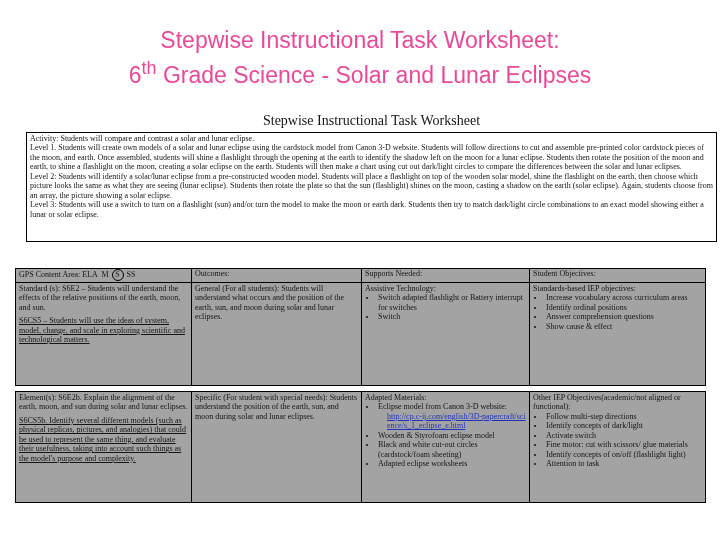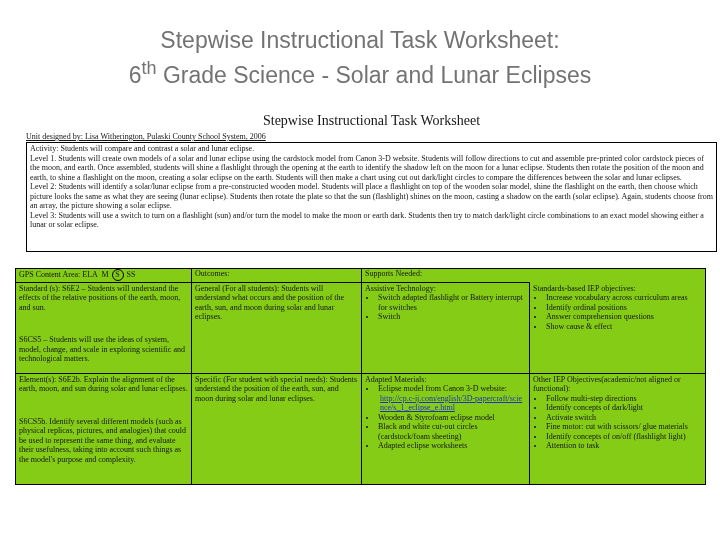--- a/index.html
+++ b/index.html
@@ -1,85 +1,85 @@
 <!DOCTYPE html>
 <html><head>
 <meta charset="utf-8">
 <style>
   html,body{margin:0;padding:0;background:#ffffff;}
   .slide{position:relative;width:720px;height:540px;background:#ffffff;overflow:hidden;
          font-family:"Liberation Serif",serif;color:#1a1a1a;}
 
   
   .slide-title{position:absolute;top:26px;left:0;width:720px;text-align:center;
-               font-family:"Liberation Sans",sans-serif;font-size:23px;line-height:28px;color:#737373;}
+               font-family:"Liberation Sans",sans-serif;font-size:23px;line-height:28px;color:#ec4899;}
   .slide-title sup{font-size:18px;margin-top:48px;}
 
   
   .ws{position:absolute;left:15px;top:113px;width:691px;height:400px;font-size:8px;line-height:1.18;color:#151515;padding-left:11px;}
   .ws-title{text-align:center;font-size:14px;line-height:16px;margin-bottom:3px;}
   .designed{display:inline-block;text-decoration:underline;margin-bottom:1px;}
 
   .activity-box{border:1px solid #000;padding:1px 3px 8px 3px;height:99px;box-sizing:content-box;}
   .activity-box .aline{white-space:normal;}
 
   
   .tbl{position:absolute;left:0;width:691px;border:1px solid #000;box-sizing:border-box;
-       display:flex;flex-direction:column;background:#84cc16;}
+       display:flex;flex-direction:column;background:#a3a3a3;}
   .tbl1{top:155px;height:118px;}
-  .tbl2{top:260px;height:112px;}
+  .tbl2{top:278px;height:112px;}
   .hrow{display:flex;flex:0 0 auto;}
   .brow{display:flex;flex:1 1 auto;min-height:0;justify-content:center;}
   .cell{box-sizing:border-box;padding:1px 3px;border-right:1px solid #000;overflow:hidden;}
   .cell:last-child{border-right:none;}
   .hcell{border-bottom:1px solid #000;padding-top:0;padding-bottom:1px;}
   .c1{width:176px;flex:0 0 auto;}
   .c2{width:170px;flex:0 0 auto;}
   .c3{width:168px;flex:0 0 auto;}
   .c4{flex:1 1 auto;}
 
   .para{margin:0;}
-  .para + .para{margin-top:23px;}
+  .para + .para{margin-top:4px;text-decoration:underline;}
   .gps{white-space:pre-wrap;}
   .circle-s{display:inline-block;border:1px solid #000;border-radius:50%;
             width:10px;height:10px;line-height:10px;text-align:center;margin:0 1px;}
 
   ul.blist{margin:0;padding:0 0 0 12px;list-style:disc;}
   ul.blist li{padding-left:1px;margin:0;}
   .link{color:#2233bb;text-decoration:underline;word-break:break-all;cursor:pointer;}
-  .link-wrap{margin-left:2px;}
+  .link-wrap{margin-left:9px;}
 </style>
 </head>
 <body>
 
 <div class="slide">
 
   <div class="slide-title">
     <div>Stepwise Instructional Task Worksheet:</div>
     <div><span>6</span><sup>th</sup><span> Grade Science - Solar and Lunar Eclipses</span></div>
   </div>
 
   <div class="ws">
 
     <div class="ws-title">Stepwise Instructional Task Worksheet</div>
-    <span class="designed">Unit designed by: Lisa Witherington, Pulaski County School System, 2006</span>
 
     <div class="activity-box">
       <div class="aline">Activity:  Students will compare and contrast a solar and lunar eclipse.</div>
       <div class="aline">Level 1. Students will create own models of a solar and lunar eclipse using the cardstock model from Canon 3-D website. Students will follow directions to cut and assemble pre-printed color cardstock pieces of the moon, and earth.  Once assembled, students will shine a flashlight through the opening at the earth to identify the shadow left on the moon for a lunar eclipse.  Students then rotate the position of the moon and earth, to shine a flashlight on the moon, creating a solar eclipse on the earth.  Students will then make a chart using cut out dark/light circles to compare the differences between the solar and lunar eclipses.</div>
       <div class="aline">Level 2: Students will identify a solar/lunar eclipse from a pre-constructed wooden model.  Students will place a flashlight on top of the wooden solar model, shine the flashlight on the earth, then choose which picture looks the same as what they are seeing (lunar eclipse).  Students then rotate the plate so that the sun (flashlight) shines on the moon, casting a shadow on the earth (solar eclipse).  Again, students choose from an array, the picture showing a solar eclipse.</div>
       <div class="aline">Level 3: Students will use a switch to turn on a flashlight (sun) and/or turn the model to make the moon or earth dark.  Students then try to match dark/light circle combinations to an exact model showing either a lunar or solar eclipse.</div>
     </div>
 
     
     <div class="tbl tbl1">
       <div class="hrow">
         <div class="cell hcell c1"><span class="gps">GPS Content Area: ELA  M </span><span class="circle-s">S</span><span> SS</span></div>
         <div class="cell hcell c2">Outcomes:</div>
         <div class="cell hcell c3">Supports Needed:</div>
+        <div class="cell hcell c4">Student Objectives:</div>
       </div>
       <div class="brow">
         <div class="cell c1">
           <p class="para">Standard (s): S6E2 – Students will understand the effects of the relative positions of the earth, moon, and sun.</p>
           <p class="para">S6CS5 – Students will use the ideas of system, model, change, and scale in exploring scientific and technological matters.</p>
         </div>
         <div class="cell c2">
           <p class="para">General (For all students): Students will understand what occurs and the position of the earth, sun, and moon during solar and lunar eclipses.</p>
         </div>
         <div class="cell c3">

